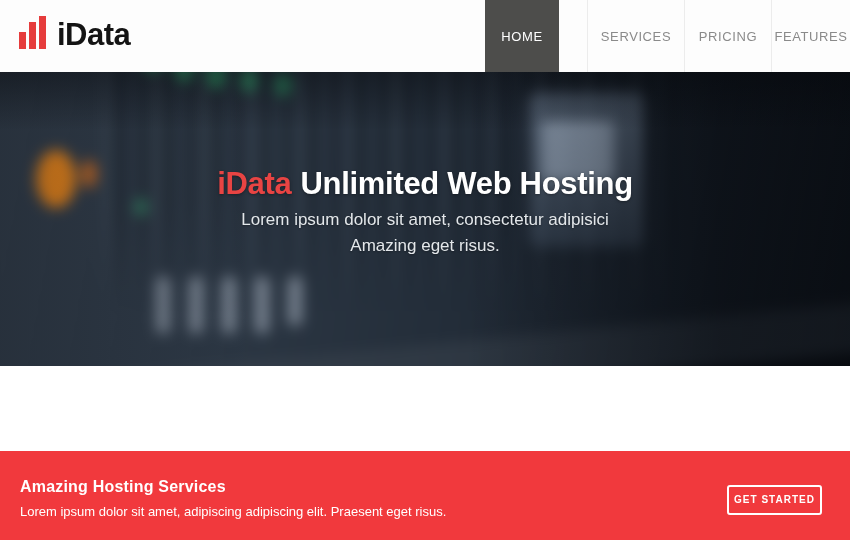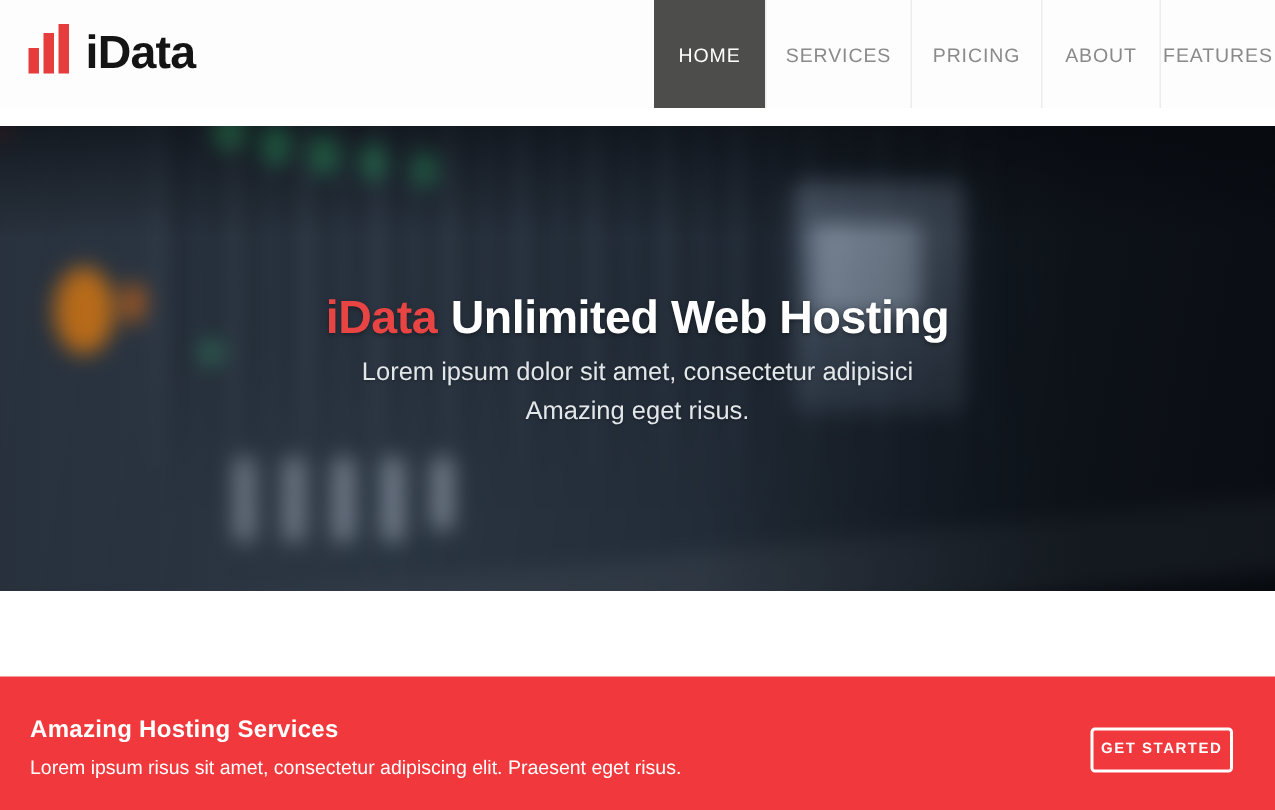--- a/index.html
+++ b/index.html
@@ -22,28 +22,28 @@
   .logo-bars i:nth-child(1){height:17px;}
   .logo-bars i:nth-child(2){height:27px;}
   .logo-bars i:nth-child(3){height:33px;}
   .logo-text{font-size:31px;font-weight:bold;color:#141414;letter-spacing:-0.5px;line-height:36px;}
 
   .nav{position:absolute;right:0;top:0;height:72px;display:flex;z-index:6;}
   .nav a{display:flex;align-items:center;justify-content:center;height:72px;
     font-size:13px;letter-spacing:0.6px;color:var(--nav-text);text-decoration:none;
     border-left:1px solid #ececec;background:transparent;cursor:pointer;}
   .nav a:nth-child(1){width:74px;border-left:none;}
-  .nav a:nth-child(2){width:97px;}
+  .nav a:nth-child(2){width:97px;margin-left:28px;}
   .nav a:nth-child(3){width:87px;}
   .nav a:nth-child(4){width:79px;}
   .nav a:nth-child(5){width:77px;}
   .nav a.active{background:var(--nav-active-bg);color:#fff;}
 
   
-  .hero{position:absolute;top:84px;left:0;width:850px;height:310px;overflow:hidden;background:#1a222c;}
+  .hero{position:absolute;top:56px;left:0;width:850px;height:310px;overflow:hidden;background:#1a222c;}
   .hero-bg{position:absolute;inset:-16px;filter:blur(7px);}
   .hero-bg .base{position:absolute;inset:0;
     background:linear-gradient(100deg,#333e4b 0%,#2c3744 30%,#232d39 55%,#161d26 80%,#0d1218 100%);}
   .hero-bg .stripes{position:absolute;left:120px;right:190px;top:0;bottom:70px;
     background:repeating-linear-gradient(90deg,
       rgba(150,170,190,.10) 0 9px, rgba(8,12,18,.28) 9px 24px,
       rgba(90,110,130,.14) 24px 31px, rgba(8,12,18,.22) 31px 48px);
     -webkit-mask-image:linear-gradient(to bottom,#000 0%,#000 60%,transparent 100%);
     mask-image:linear-gradient(to bottom,#000 0%,#000 60%,transparent 100%);}
   .blob{position:absolute;border-radius:50%;}
@@ -100,21 +100,20 @@
           <i></i>
           <i></i>
           <i></i>
         </span>
       <span class="logo-text">iData</span>
     </div>
     <nav class="nav">
       <a class="active">HOME</a>
       <a>SERVICES</a>
       <a>PRICING</a>
-      <a>ABOUT</a>
       <a>FEATURES</a>
     </nav>
   </div>
 
   <section class="hero">
     <div class="hero-bg">
       <div class="base"></div>
       <div class="stripes"></div>
       <div class="blob g1"></div>
         <div class="blob g2"></div>
@@ -143,18 +142,18 @@
       <div class="hero-sub">
         <div>Lorem ipsum dolor sit amet, consectetur adipisici</div>
         <div>Amazing eget risus.</div>
       </div>
     </div>
   </section>
 
   <section class="cta">
     <div>
       <div class="cta-heading">Amazing Hosting Services</div>
-      <div class="cta-sub">Lorem ipsum risus sit amet, consectetur adipiscing elit. Praesent eget risus.</div>
+      <div class="cta-sub">Lorem ipsum dolor sit amet, adipiscing adipiscing elit. Praesent eget risus.</div>
     </div>
     <button class="cta-btn">GET STARTED</button>
   </section>
 
 </div>
 
 </body></html>

